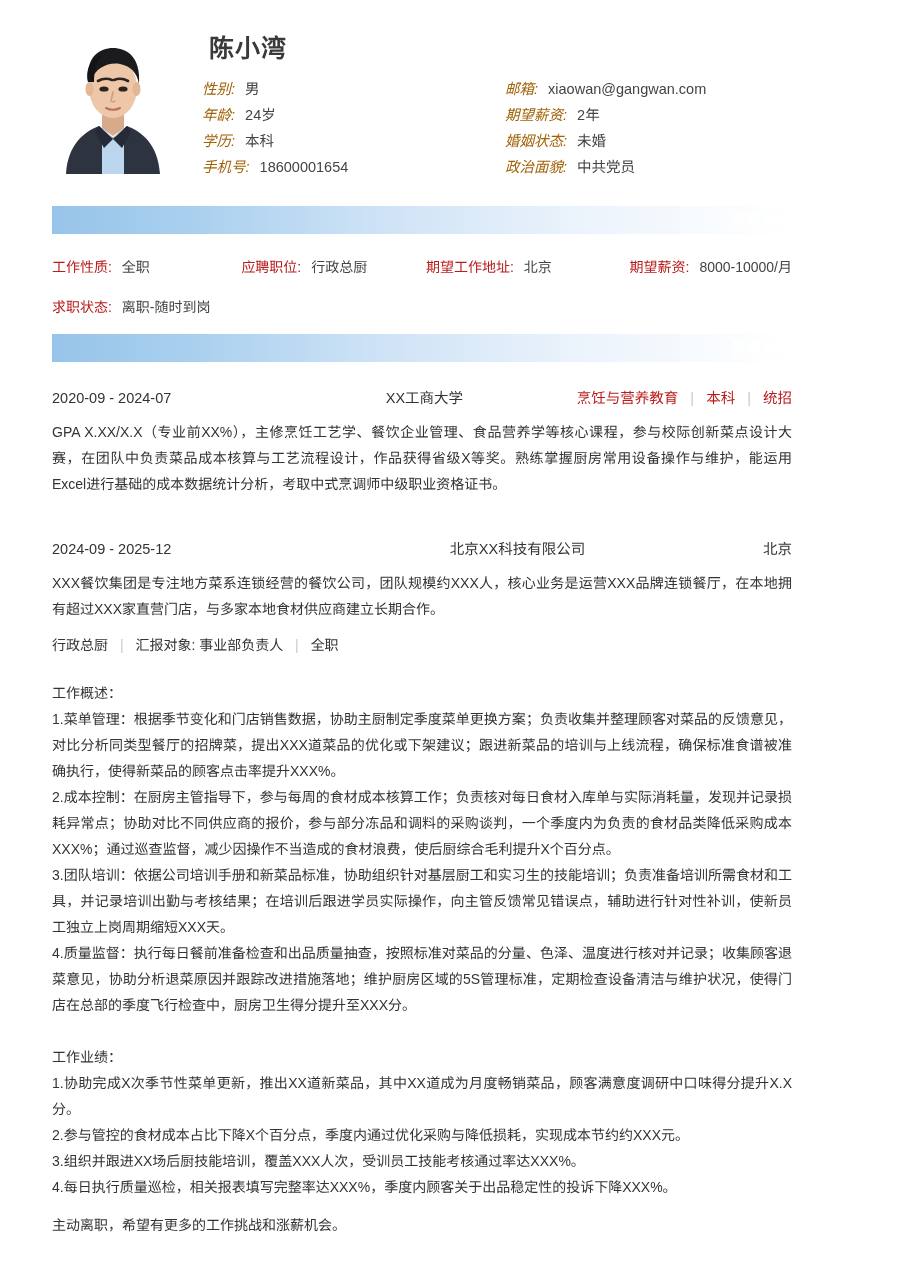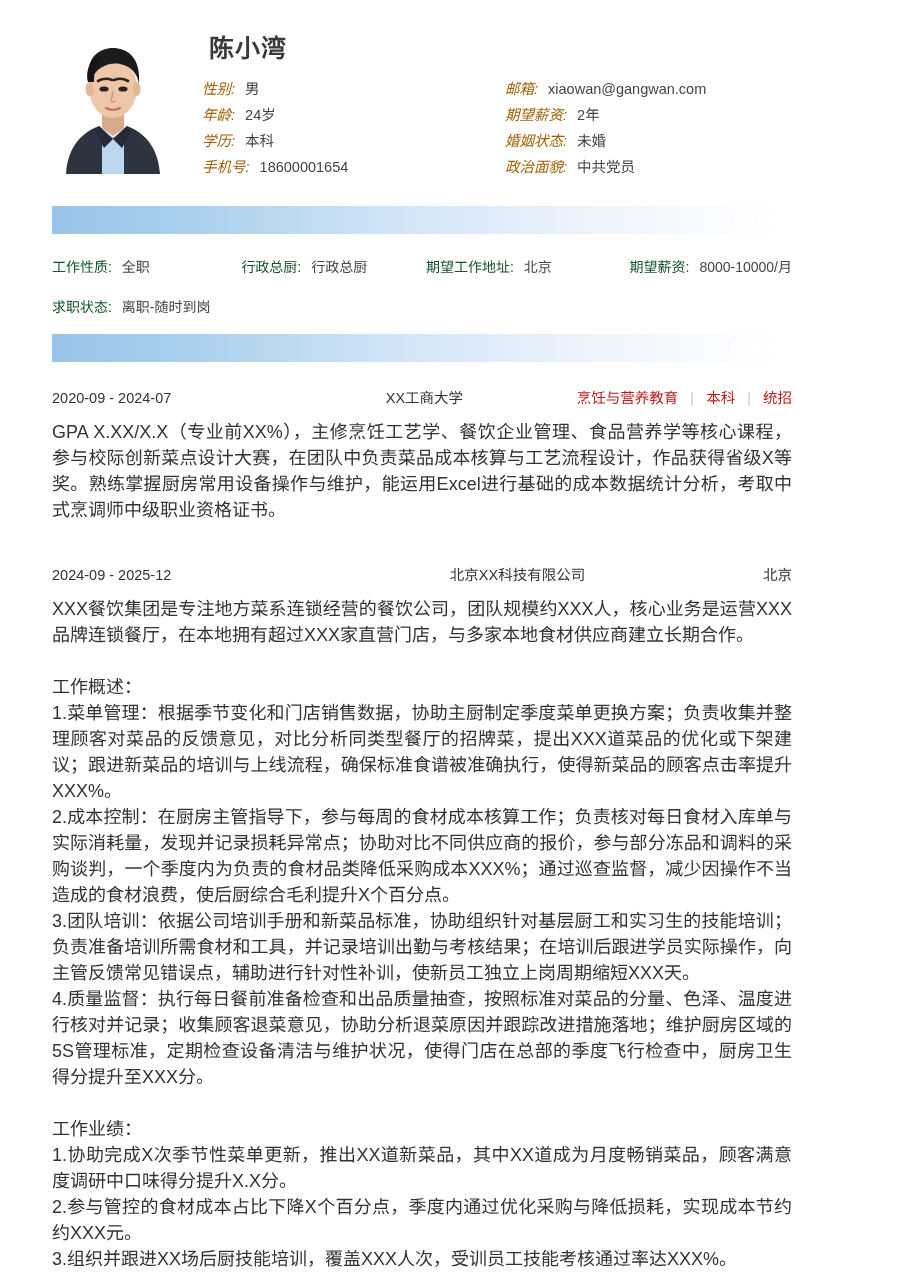--- a/index.html
+++ b/index.html
@@ -89,21 +89,21 @@
     color: #444;
     margin-top: 22px;
     line-height: 22px;
   }
   .intent-cell { white-space: nowrap; }
   .intent-cell.c1 { width: 200px; }
   .intent-cell.c2 { width: 195px; }
   .intent-cell.c3 { width: 215px; }
   .intent-cell.c4 { text-align: right; flex: 1; }
   .intent-row.second { margin-top: 18px; margin-bottom: 16px; }
-  .intent-label { color: #14532d; }
+  .intent-label { color: #b91c1c; }
   .intent-value { color: #444; margin-left: 6px; }
 
   
   .entry-head {
     display: flex;
     align-items: baseline;
     margin-top: 24px;
     font-size: 14.5px;
     color: #333;
     gap: 12px;
@@ -112,21 +112,21 @@
   .entry-mid { flex: 1; text-align: center; padding-right: 10px;}
   .entry-right { text-align: right; white-space: nowrap; }
   .sep {
     color: #c9c9c9;
     padding: 0 8px;
     font-weight: 300;
   }
   .entry-head .entry-right .meta { color: #b91c1c; }
 
   .para {
-    font-size: 18px;
+    font-size: 14px;
     line-height: 26px;
     color: #333;
     margin-top: 12px;
     text-align: justify;
   }
   .meta-line {
     font-size: 14px;
     color: #333;
     margin-top: 12px;
   }
@@ -220,21 +220,21 @@
   </div>
 
   <div class="section-bar">求职意向</div>
   <div class="section-body">
     <div class="intent-row">
       <div class="intent-cell c1">
         <span class="intent-label">工作性质:</span>
         <span class="intent-value">全职</span>
       </div>
       <div class="intent-cell c2">
-        <span class="intent-label">行政总厨:</span>
+        <span class="intent-label">应聘职位:</span>
         <span class="intent-value">行政总厨</span>
       </div>
       <div class="intent-cell c3">
         <span class="intent-label">期望工作地址:</span>
         <span class="intent-value">北京</span>
       </div>
       <div class="intent-cell c4">
         <span class="intent-label">期望薪资:</span>
         <span class="intent-value">8000-10000/月</span>
       </div>
@@ -264,20 +264,27 @@
     <div class="section-space"></div>
   </div>
 
   <div class="section-body">
     <div class="entry-head">
       <div class="entry-date">2024-09 - 2025-12</div>
       <div class="entry-mid">北京XX科技有限公司</div>
       <div class="entry-right">北京</div>
     </div>
     <div class="para">XXX餐饮集团是专注地方菜系连锁经营的餐饮公司，团队规模约XXX人，核心业务是运营XXX品牌连锁餐厅，在本地拥有超过XXX家直营门店，与多家本地食材供应商建立长期合作。</div>
+    <div class="meta-line">
+      <span>行政总厨</span>
+      <span class="sep">|</span>
+      <span>汇报对象: 事业部负责人</span>
+      <span class="sep">|</span>
+      <span>全职</span>
+    </div>
     <div class="block-gap"></div>
     <div class="para">工作概述：</div>
     <div class="para block" style="margin-top:0">1.菜单管理：根据季节变化和门店销售数据，协助主厨制定季度菜单更换方案；负责收集并整理顾客对菜品的反馈意见，对比分析同类型餐厅的招牌菜，提出XXX道菜品的优化或下架建议；跟进新菜品的培训与上线流程，确保标准食谱被准确执行，使得新菜品的顾客点击率提升XXX%。
 2.成本控制：在厨房主管指导下，参与每周的食材成本核算工作；负责核对每日食材入库单与实际消耗量，发现并记录损耗异常点；协助对比不同供应商的报价，参与部分冻品和调料的采购谈判，一个季度内为负责的食材品类降低采购成本XXX%；通过巡查监督，减少因操作不当造成的食材浪费，使后厨综合毛利提升X个百分点。
 3.团队培训：依据公司培训手册和新菜品标准，协助组织针对基层厨工和实习生的技能培训；负责准备培训所需食材和工具，并记录培训出勤与考核结果；在培训后跟进学员实际操作，向主管反馈常见错误点，辅助进行针对性补训，使新员工独立上岗周期缩短XXX天。
 4.质量监督：执行每日餐前准备检查和出品质量抽查，按照标准对菜品的分量、色泽、温度进行核对并记录；收集顾客退菜意见，协助分析退菜原因并跟踪改进措施落地；维护厨房区域的5S管理标准，定期检查设备清洁与维护状况，使得门店在总部的季度飞行检查中，厨房卫生得分提升至XXX分。</div>
     <div class="block-gap"></div>
     <div class="para">工作业绩：</div>
     <div class="para block" style="margin-top:0">1.协助完成X次季节性菜单更新，推出XX道新菜品，其中XX道成为月度畅销菜品，顾客满意度调研中口味得分提升X.X分。
 2.参与管控的食材成本占比下降X个百分点，季度内通过优化采购与降低损耗，实现成本节约约XXX元。

